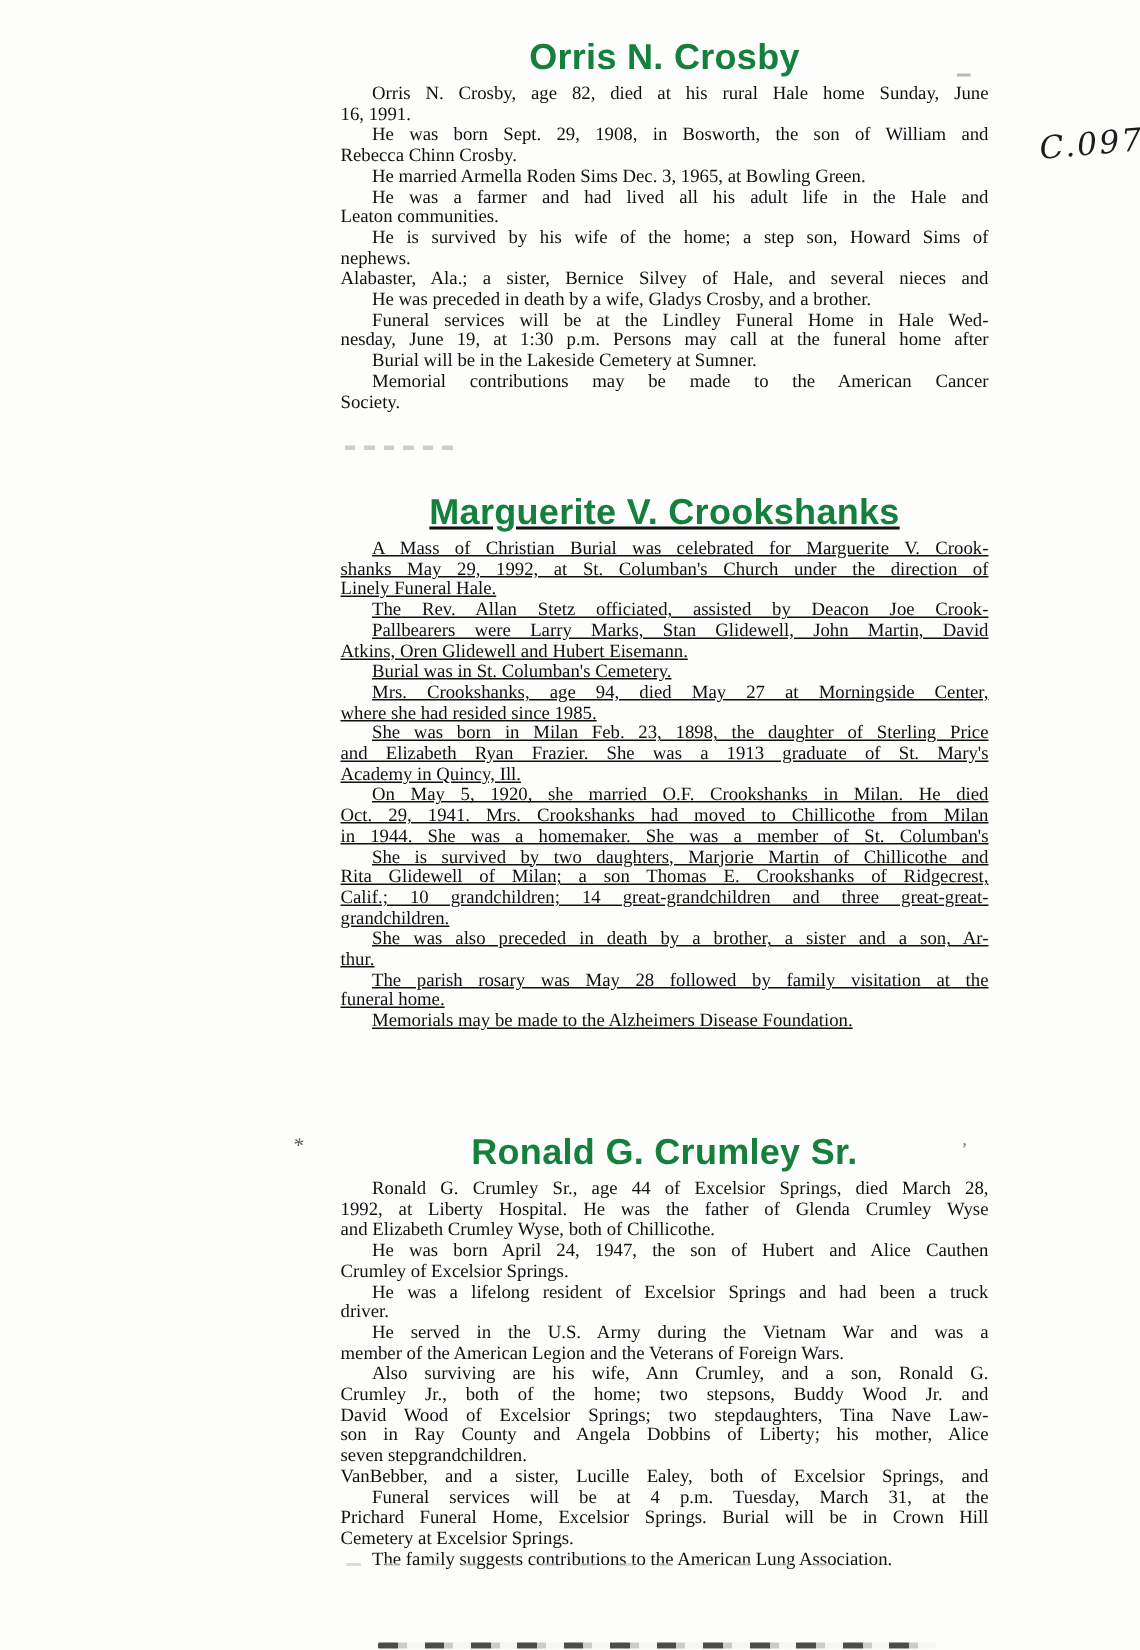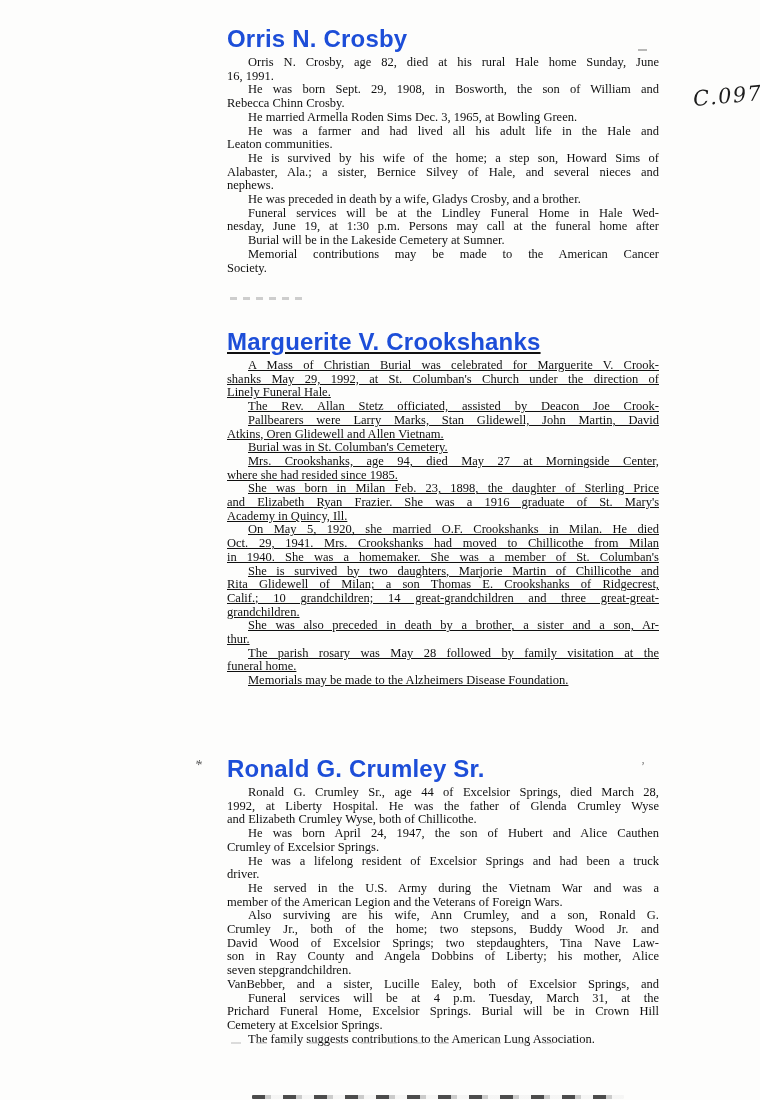--- a/index.html
+++ b/index.html
@@ -27,22 +27,22 @@
     position: absolute;
     left: 0;
     width: 100%;
   }
   .obit-title {
     margin: 0 0 4px 0;
     font-family: "Liberation Sans", sans-serif;
     font-weight: bold;
     font-size: 24px;
     line-height: 26px;
-    text-align: left;
-    color: #1d4ed8;
+    text-align: center;
+    color: #15803d;
     letter-spacing: 0.2px;
   }
   .line {
     font-size: 12.5px;
     line-height: 13.7px;
     white-space: nowrap;
     text-align: left;
   }
   .line.just {
     white-space: normal;
@@ -131,46 +131,46 @@
       <section class="obit" style="top: 26px;">
         <h1 class="obit-title">Orris N. Crosby</h1>
         <div class="line first just">Orris N. Crosby, age 82, died at his rural Hale home Sunday, June</div>
         <div class="line last">16, 1991.</div>
         <div class="line first just">He was born Sept. 29, 1908, in Bosworth, the son of William and</div>
         <div class="line last">Rebecca Chinn Crosby.</div>
         <div class="line first last">He married Armella Roden Sims Dec. 3, 1965, at Bowling Green.</div>
         <div class="line first just">He was a farmer and had lived all his adult life in the Hale and</div>
         <div class="line last">Leaton communities.</div>
         <div class="line first just">He is survived by his wife of the home; a step son, Howard Sims of</div>
+        <div class="line last">nephews.</div>
         <div class="line just">Alabaster, Ala.; a sister, Bernice Silvey of Hale, and several nieces and</div>
-        <div class="line last">nephews.</div>
         <div class="line first last">He was preceded in death by a wife, Gladys Crosby, and a brother.</div>
         <div class="line first just">Funeral services will be at the Lindley Funeral Home in Hale Wed-</div>
         <div class="line just">nesday, June 19, at 1:30 p.m. Persons may call at the funeral home after</div>
         <div class="line first last">Burial will be in the Lakeside Cemetery at Sumner.</div>
         <div class="line first just">Memorial contributions may be made to the American Cancer</div>
         <div class="line last">Society.</div>
       </section>
       <section class="obit" style="top: 329px; text-decoration: underline;">
         <h1 class="obit-title">Marguerite V. Crookshanks</h1>
         <div class="line first just">A Mass of Christian Burial was celebrated for Marguerite V. Crook-</div>
         <div class="line just">shanks May 29, 1992, at St. Columban's Church under the direction of</div>
         <div class="line last">Linely Funeral Hale.</div>
         <div class="line first just">The Rev. Allan Stetz officiated, assisted by Deacon Joe Crook-</div>
         <div class="line first just">Pallbearers were Larry Marks, Stan Glidewell, John Martin, David</div>
-        <div class="line last">Atkins, Oren Glidewell and Allen Vietnam.</div>
+        <div class="line last">Atkins, Oren Glidewell and Hubert Eisemann.</div>
         <div class="line first last">Burial was in St. Columban's Cemetery.</div>
         <div class="line first just">Mrs. Crookshanks, age 94, died May 27 at Morningside Center,</div>
         <div class="line last">where she had resided since 1985.</div>
         <div class="line first just">She was born in Milan Feb. 23, 1898, the daughter of Sterling Price</div>
-        <div class="line just">and Elizabeth Ryan Frazier. She was a 1916 graduate of St. Mary's</div>
+        <div class="line just">and Elizabeth Ryan Frazier. She was a 1913 graduate of St. Mary's</div>
         <div class="line last">Academy in Quincy, Ill.</div>
         <div class="line first just">On May 5, 1920, she married O.F. Crookshanks in Milan. He died</div>
         <div class="line just">Oct. 29, 1941. Mrs. Crookshanks had moved to Chillicothe from Milan</div>
-        <div class="line just">in 1940. She was a homemaker. She was a member of St. Columban's</div>
+        <div class="line just">in 1944. She was a homemaker. She was a member of St. Columban's</div>
         <div class="line first just">She is survived by two daughters, Marjorie Martin of Chillicothe and</div>
         <div class="line just">Rita Glidewell of Milan; a son Thomas E. Crookshanks of Ridgecrest,</div>
         <div class="line just">Calif.; 10 grandchildren; 14 great-grandchildren and three great-great-</div>
         <div class="line last">grandchildren.</div>
         <div class="line first just">She was also preceded in death by a brother, a sister and a son, Ar-</div>
         <div class="line last">thur.</div>
         <div class="line first just">The parish rosary was May 28 followed by family visitation at the</div>
         <div class="line last">funeral home.</div>
         <div class="line first last">Memorials may be made to the Alzheimers Disease Foundation.</div>
       </section>

